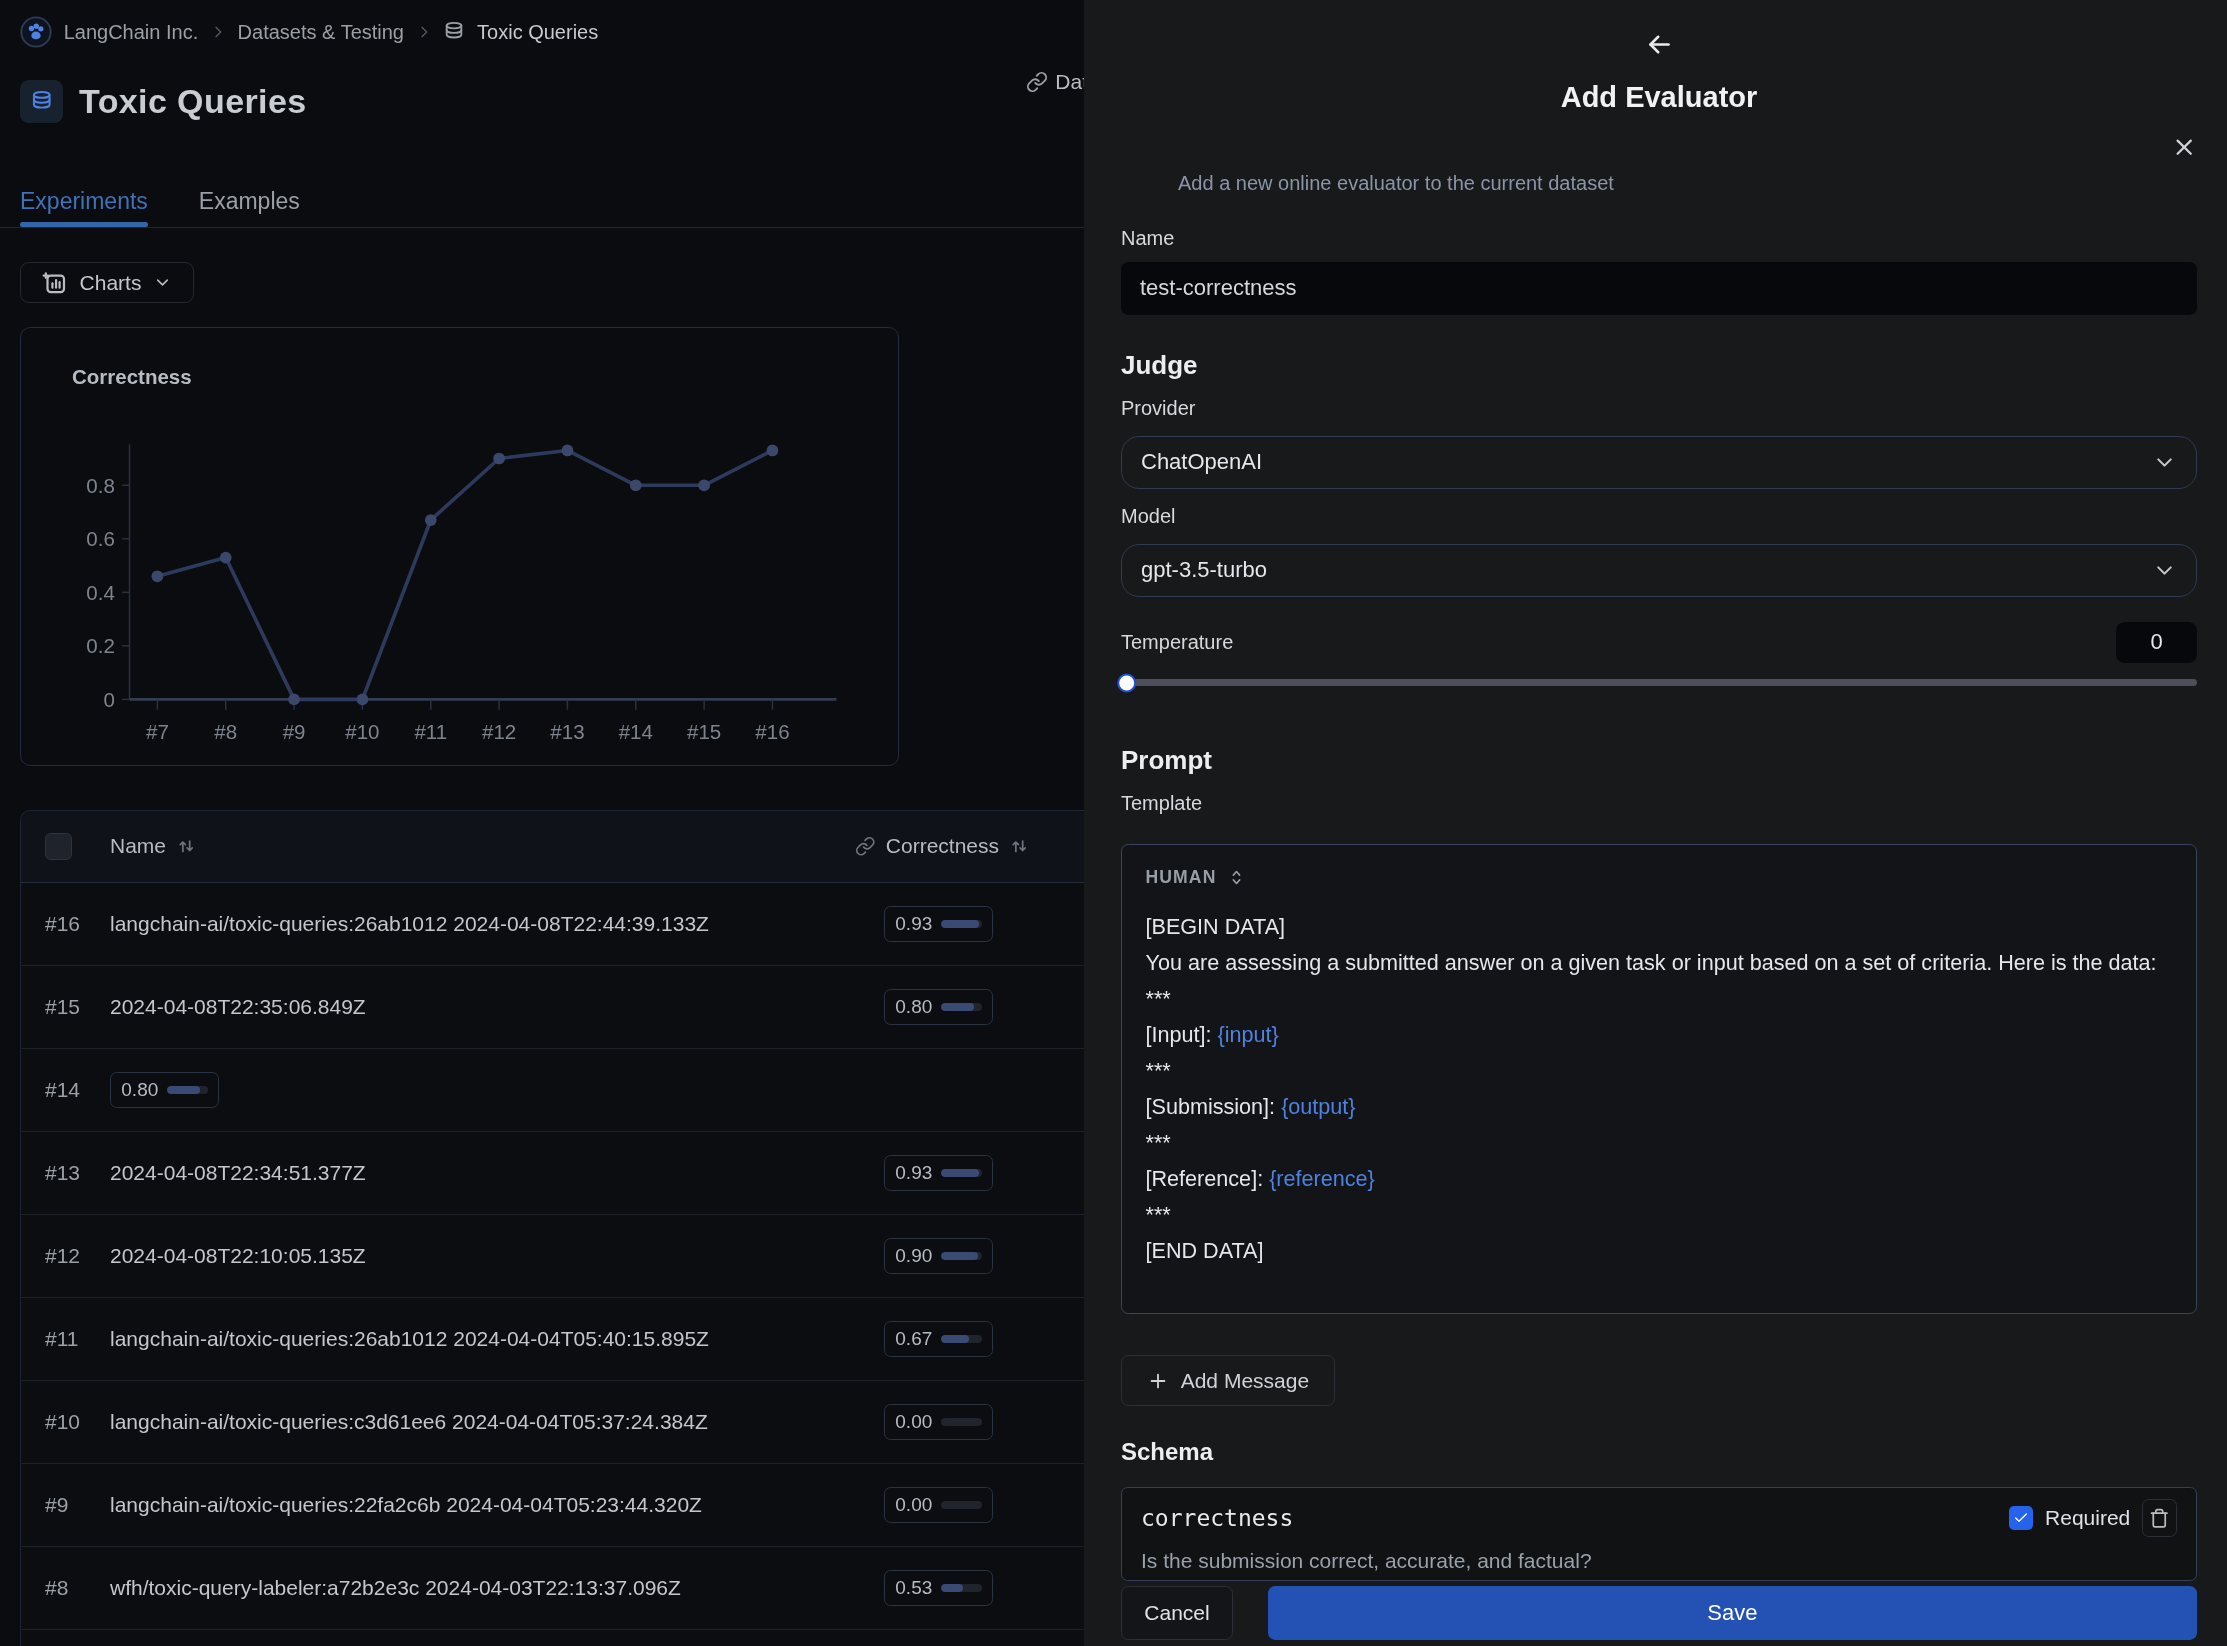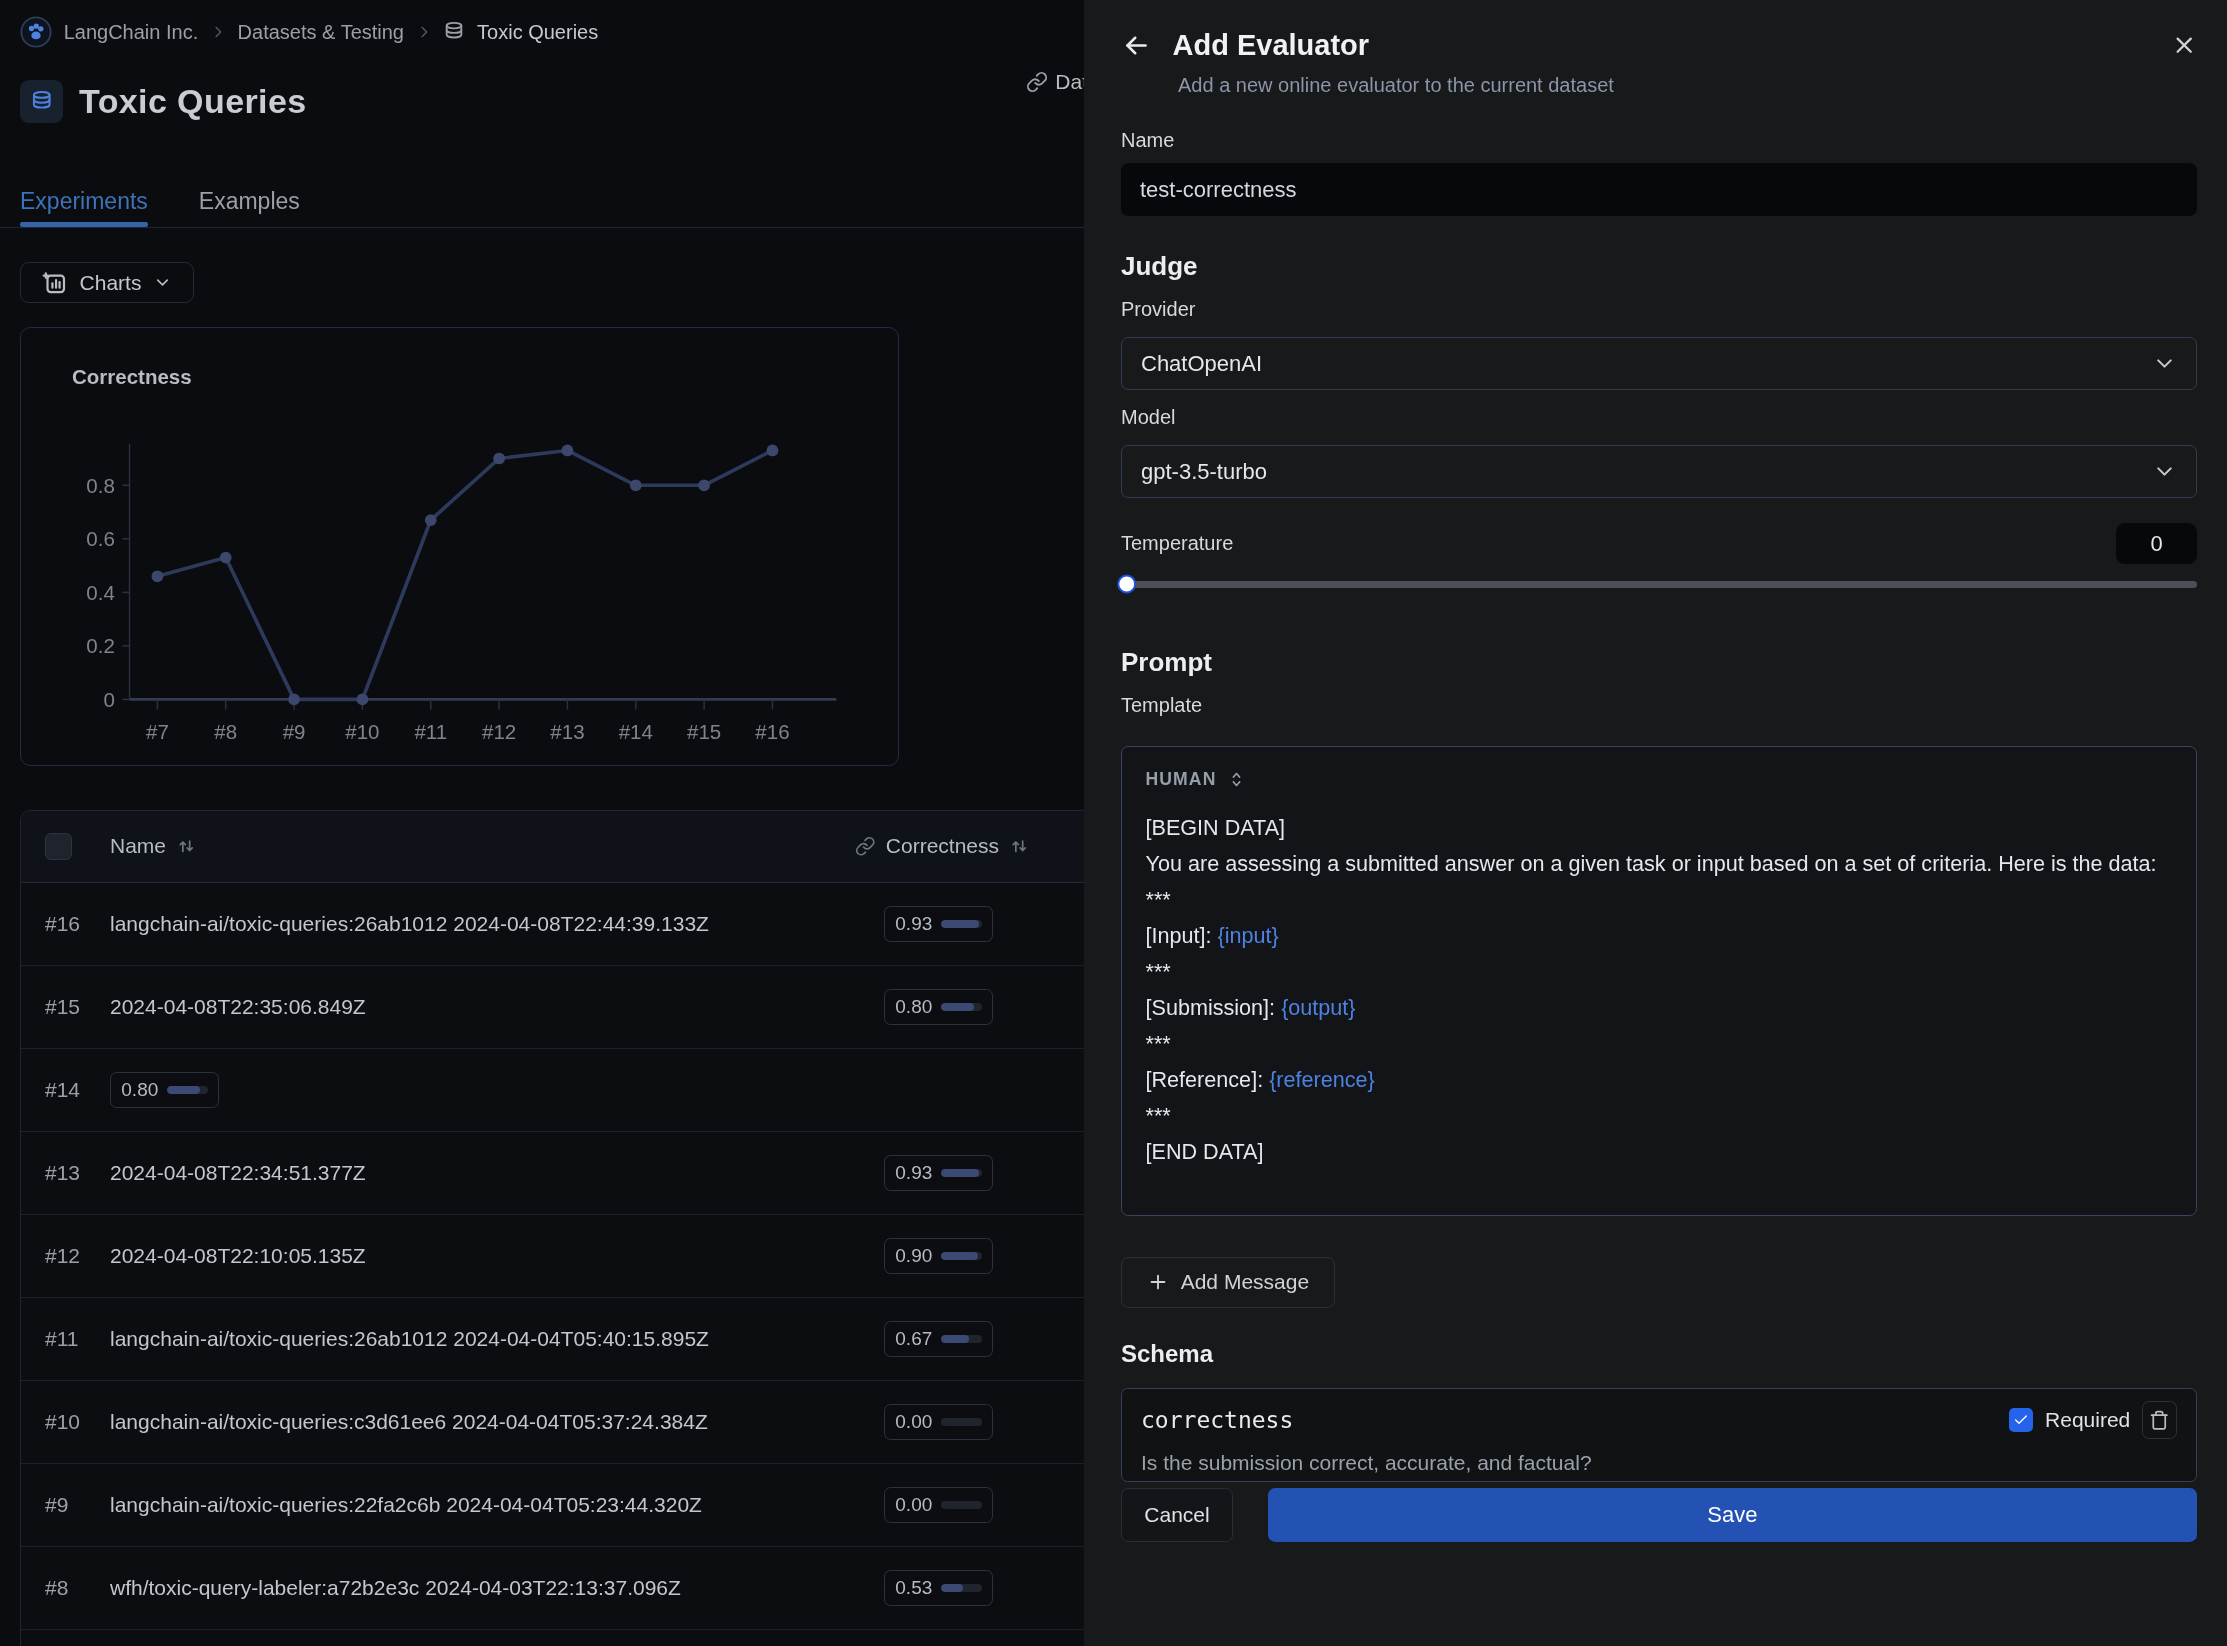--- a/index.html
+++ b/index.html
@@ -58,33 +58,33 @@
   .badge{display:inline-flex;align-items:center;gap:8.8px;height:34px;padding:0 10.3px;
     border:0.7px solid #2a3342;border-radius:6.6px;}
   .score{font-size:19px;color:#b7bcc3;}
   .bar{width:41px;height:8px;border-radius:4.4px;background:#20242c;overflow:hidden;display:inline-block;}
   .fill{display:block;height:100%;background:#3b4a74;border-radius:4.4px;}
   .row-stub{height:18.3px;}
 
   
   .panel{position:absolute;left:1084px;top:0;width:1144px;height:1646px;background:#18191b;
     padding:29px 31px 0 37px;box-sizing:border-box;}
-  .panel-header{display:flex;align-items:center;gap:20.5px;}
+  .panel-header{display:flex;align-items:center;gap:20.5px;flex-direction:column;}
   .icon-btn{background:none;border:none;padding:0;cursor:pointer;display:flex;align-items:center;justify-content:center;}
   .panel-title{font-size:29px;font-weight:700;color:#f0f2f4;}
   .close-btn{margin-left:auto;}
   .panel-subtitle{margin:11.7px 0 0 57px;font-size:20px;color:#8b95a7;}
 
   .field-label{margin-top:32px;font-size:20px;color:#d6d9dd;}
   .name-input{margin-top:11.7px;width:100%;height:53px;box-sizing:border-box;background:#07080b;border:none;
     border-radius:7.3px;padding:12px 19px;font-size:22px;color:#d4d7db;font-family:"Liberation Sans",sans-serif;outline:none;}
 
   .section-h{margin-top:35px;font-size:26px;font-weight:700;color:#eceef0;}
   .sub-label{margin-top:16px;font-size:20px;color:#d6d9dd;}
-  .select-box{margin-top:16px;height:51px;border:0.7px solid #2f3b52;border-radius:7px;display:flex;align-items:center;
+  .select-box{margin-top:16px;height:51px;border:0.7px solid #2f3b52;border-radius:18px;display:flex;align-items:center;
     padding:0 19px;cursor:pointer;}
   .select-box .sel-val{font-size:22px;color:#e4e7eb;}
   .select-box svg{margin-left:auto;}
 
   .temp-row{margin-top:25px;display:flex;align-items:center;justify-content:space-between;}
   .temp-label{font-size:20px;color:#d6d9dd;}
   .temp-value{width:81px;height:41px;background:#07080b;border-radius:8.8px;display:flex;align-items:center;justify-content:center;
     font-size:22px;color:#e4e7eb;}
   .slider{margin-top:10.3px;position:relative;height:19px;cursor:pointer;}
   .slider-track{position:absolute;left:0;right:0;top:5.9px;height:7.3px;border-radius:3.7px;background:#4d4e59;}

